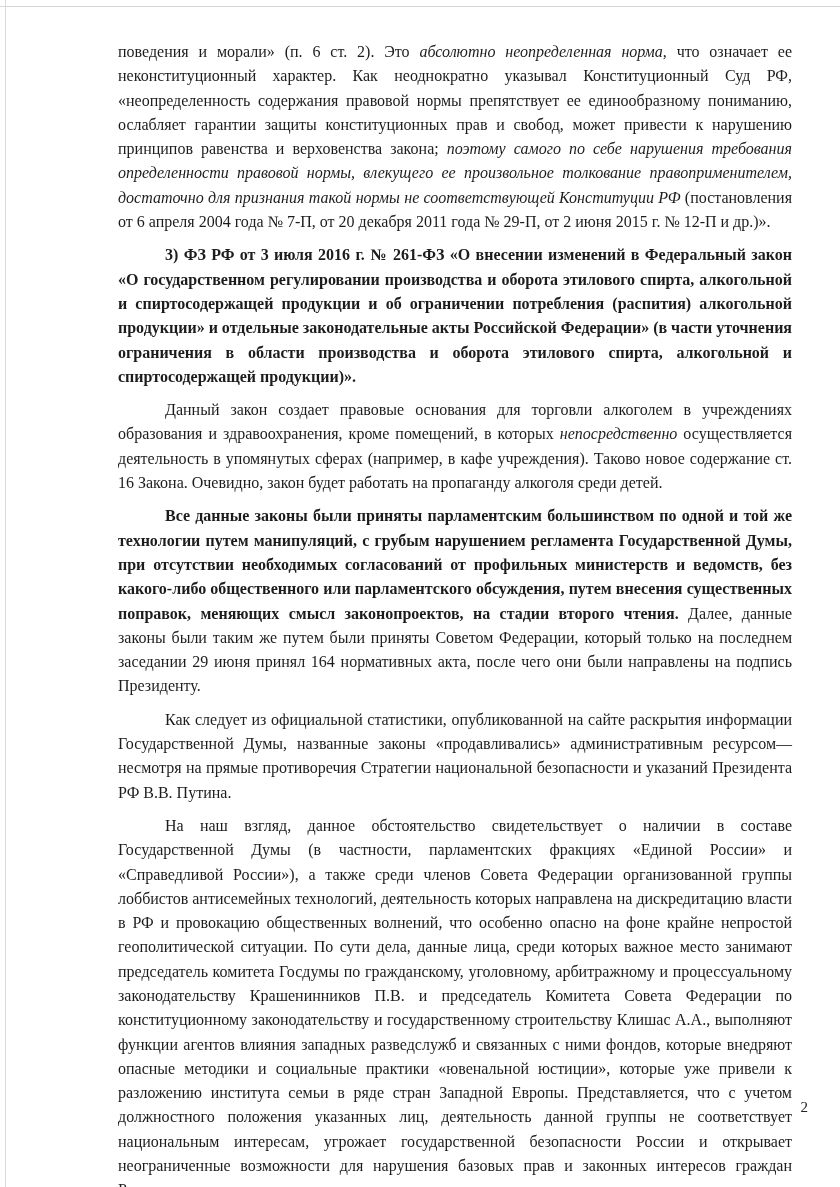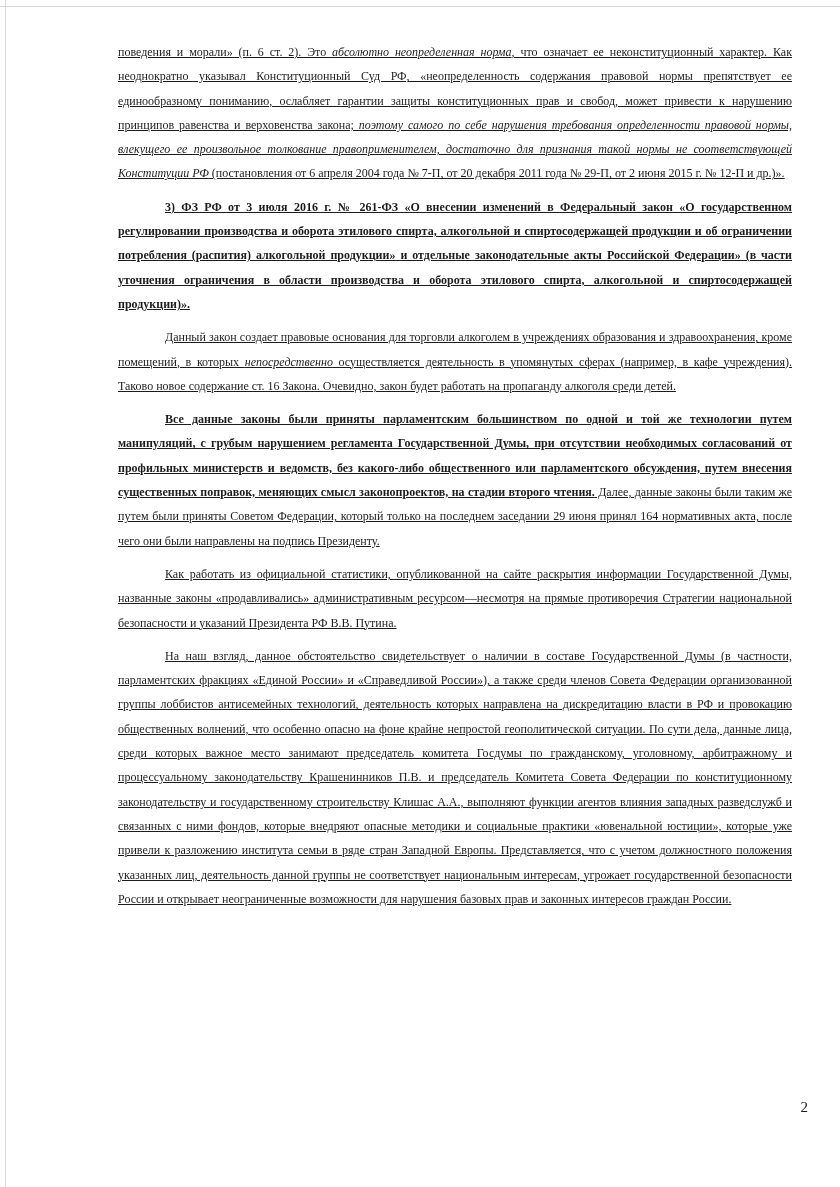--- a/index.html
+++ b/index.html
@@ -30,25 +30,24 @@
     background: #dadada;
   }
   .doc-body {
     position: absolute;
     top: 40px;
     left: 118px;
     right: 48px;
   }
   .para {
     margin: 0 0 9px 0;
-    font-size: 12px;
+    font-size: 16px;
     line-height: 24.3px;
     text-align: justify;
     text-justify: inter-word;
-    text-decoration: underline;
   }
   .para.indent { text-indent: 47px; }
   .seg-normal { font-weight: normal; font-style: normal; }
   .seg-bold   { font-weight: bold;   font-style: normal; }
   .seg-italic { font-weight: normal; font-style: italic; }
   .page-number {
     position: absolute;
     top: 1098px;
     right: 32px;
     font-size: 15px;
@@ -62,18 +61,18 @@
 <div class="page">
   <div class="scan-line-top"></div>
   <div class="scan-line-left"></div>
 
   <div class="doc-body">
 
   <p class="para"><span class="seg-normal">поведения и морали» (п. 6 ст. 2). Это </span><span class="seg-italic">абсолютно неопределенная норма</span><span class="seg-normal">, что означает ее неконституционный характер. Как неоднократно указывал Конституционный Суд РФ, «неопределенность содержания правовой нормы препятствует ее единообразному пониманию, ослабляет гарантии защиты конституционных прав и свобод, может привести к нарушению принципов равенства и верховенства закона; </span><span class="seg-italic">поэтому самого по себе нарушения требования определенности правовой нормы, влекущего ее произвольное толкование правоприменителем, достаточно для признания такой нормы не соответствующей Конституции РФ</span><span class="seg-normal"> (постановления от 6 апреля 2004 года № 7-П, от 20 декабря 2011 года № 29-П, от 2 июня 2015 г. № 12-П и др.)».</span></p>
       <p class="para indent"><span class="seg-bold">3) ФЗ РФ от 3 июля 2016 г. № 261-ФЗ «О внесении изменений в Федеральный закон «О государственном регулировании производства и оборота этилового спирта, алкогольной и спиртосодержащей продукции и об ограничении потребления (распития) алкогольной продукции» и отдельные законодательные акты Российской Федерации» (в части уточнения ограничения в области производства и оборота этилового спирта, алкогольной и спиртосодержащей продукции)».</span></p>
       <p class="para indent"><span class="seg-normal">Данный закон создает правовые основания для торговли алкоголем в учреждениях образования и здравоохранения, кроме помещений, в которых </span><span class="seg-italic">непосредственно</span><span class="seg-normal"> осуществляется деятельность в упомянутых сферах (например, в кафе учреждения). Таково новое содержание ст. 16 Закона. Очевидно, закон будет работать на пропаганду алкоголя среди детей.</span></p>
       <p class="para indent"><span class="seg-bold">Все данные законы были приняты парламентским большинством по одной и той же технологии путем манипуляций, с грубым нарушением регламента Государственной Думы, при отсутствии необходимых согласований от профильных министерств и ведомств, без какого-либо общественного или парламентского обсуждения, путем внесения существенных поправок, меняющих смысл законопроектов, на стадии второго чтения.</span><span class="seg-normal"> Далее, данные законы были таким же путем были приняты Советом Федерации, который только на последнем заседании 29 июня принял 164 нормативных акта, после чего они были направлены на подпись Президенту.</span></p>
-      <p class="para indent"><span class="seg-normal">Как работать из официальной статистики, опубликованной на сайте раскрытия информации Государственной Думы, названные законы «продавливались» административным ресурсом—несмотря на прямые противоречия Стратегии национальной безопасности и указаний Президента РФ В.В. Путина.</span></p>
+      <p class="para indent"><span class="seg-normal">Как следует из официальной статистики, опубликованной на сайте раскрытия информации Государственной Думы, названные законы «продавливались» административным ресурсом—несмотря на прямые противоречия Стратегии национальной безопасности и указаний Президента РФ В.В. Путина.</span></p>
       <p class="para indent"><span class="seg-normal">На наш взгляд, данное обстоятельство свидетельствует о наличии в составе Государственной Думы (в частности, парламентских фракциях «Единой России» и «Справедливой России»), а также среди членов Совета Федерации организованной группы лоббистов антисемейных технологий, деятельность которых направлена на дискредитацию власти в РФ и провокацию общественных волнений, что особенно опасно на фоне крайне непростой геополитической ситуации. По сути дела, данные лица, среди которых важное место занимают председатель комитета Госдумы по гражданскому, уголовному, арбитражному и процессуальному законодательству Крашенинников П.В. и председатель Комитета Совета Федерации по конституционному законодательству и государственному строительству Клишас А.А., выполняют функции агентов влияния западных разведслужб и связанных с ними фондов, которые внедряют опасные методики и социальные практики «ювенальной юстиции», которые уже привели к разложению института семьи в ряде стран Западной Европы. Представляется, что с учетом должностного положения указанных лиц, деятельность данной группы не соответствует национальным интересам, угрожает государственной безопасности России и открывает неограниченные возможности для нарушения базовых прав и законных интересов граждан России.</span></p>
     </div>
 
   <div class="page-number">2</div>
 </div>
 
 </body></html>

